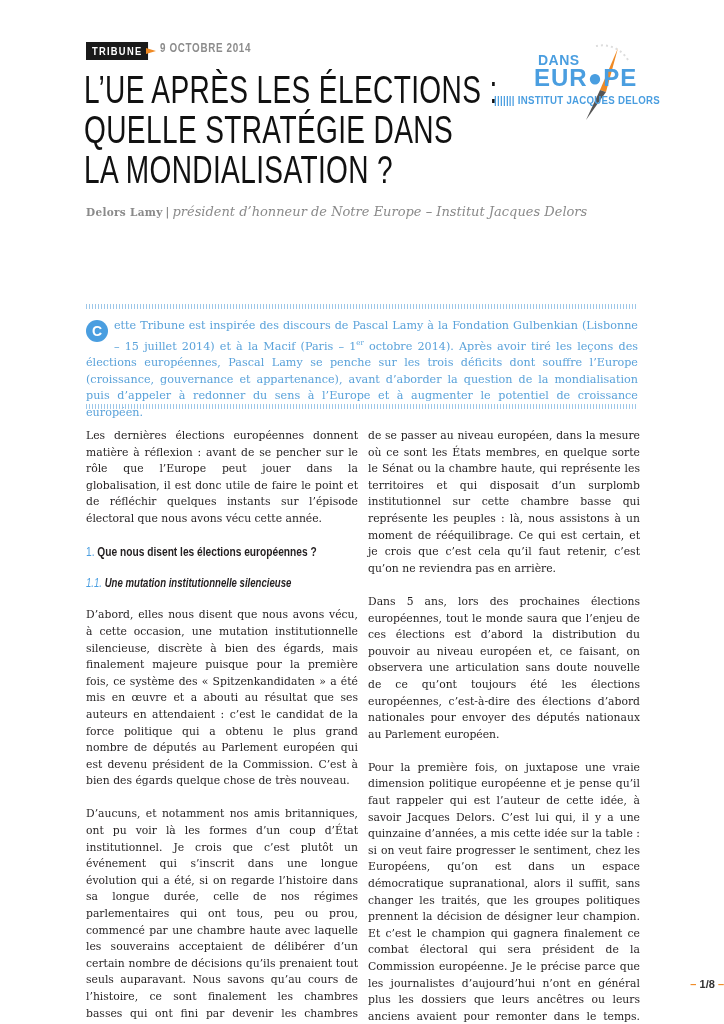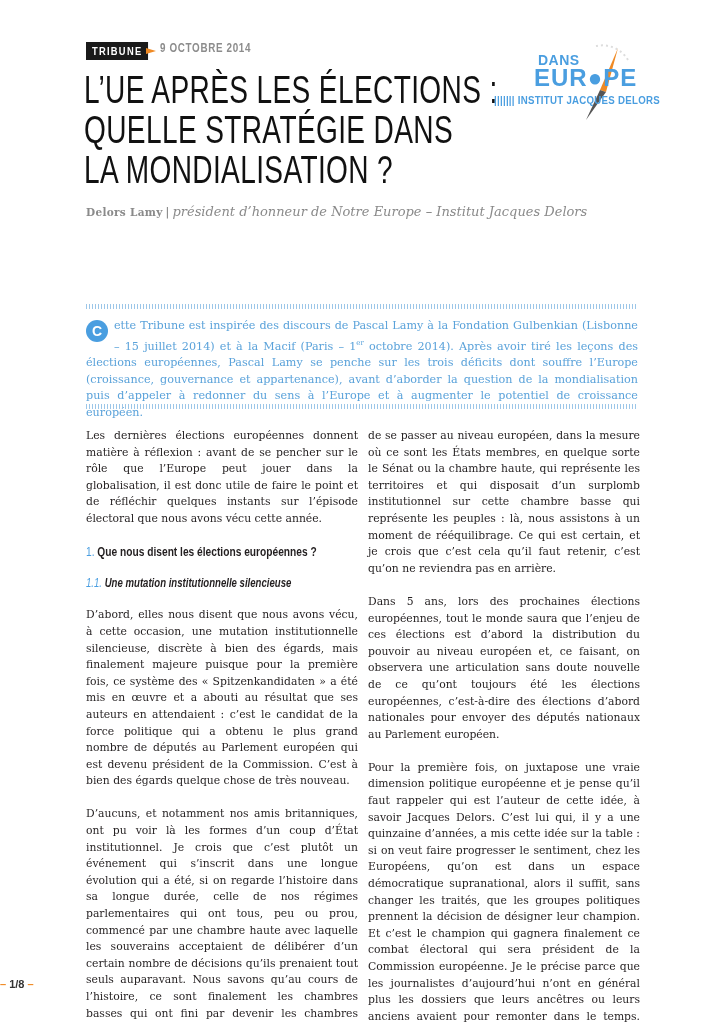--- a/index.html
+++ b/index.html
@@ -40,21 +40,21 @@
     .col-right { left: 368px; top: 428px; }
 
     .h1 { font-family: "Liberation Sans", sans-serif; font-weight: bold; font-size: 12px; margin: 2px 0 14px 0; white-space: nowrap; transform: scaleX(0.85); transform-origin: left center; }
     .h1 .num { color: #4a9ee0; font-weight: normal; }
     .h2 { font-family: "Liberation Sans", sans-serif; font-weight: bold; font-style: italic; font-size: 12px; margin: 0 0 16px 0; white-space: nowrap; transform: scaleX(0.8); transform-origin: left center; }
     .h2 .num { color: #4a9ee0; font-weight: normal; }
 
     .it { }
 
     
-    .footer { left: 0; width: 724px; top: 978px; text-align: left; font-family: "Liberation Sans", sans-serif; font-weight: bold; font-size: 11px; color: #333; }
+    .footer { left: 0; width: 724px; top: 978px; text-align: right; font-family: "Liberation Sans", sans-serif; font-weight: bold; font-size: 11px; color: #333; }
     .footer .dash { color: #f08a24; font-weight: bold; }
   </style>
 </head>
 <body>
 
 <div class="abs tag">TRIBUNE</div>
 <div class="abs date-arrow"></div>
 <div class="abs date">9 OCTOBRE 2014</div>
 
 <div class="abs title">

